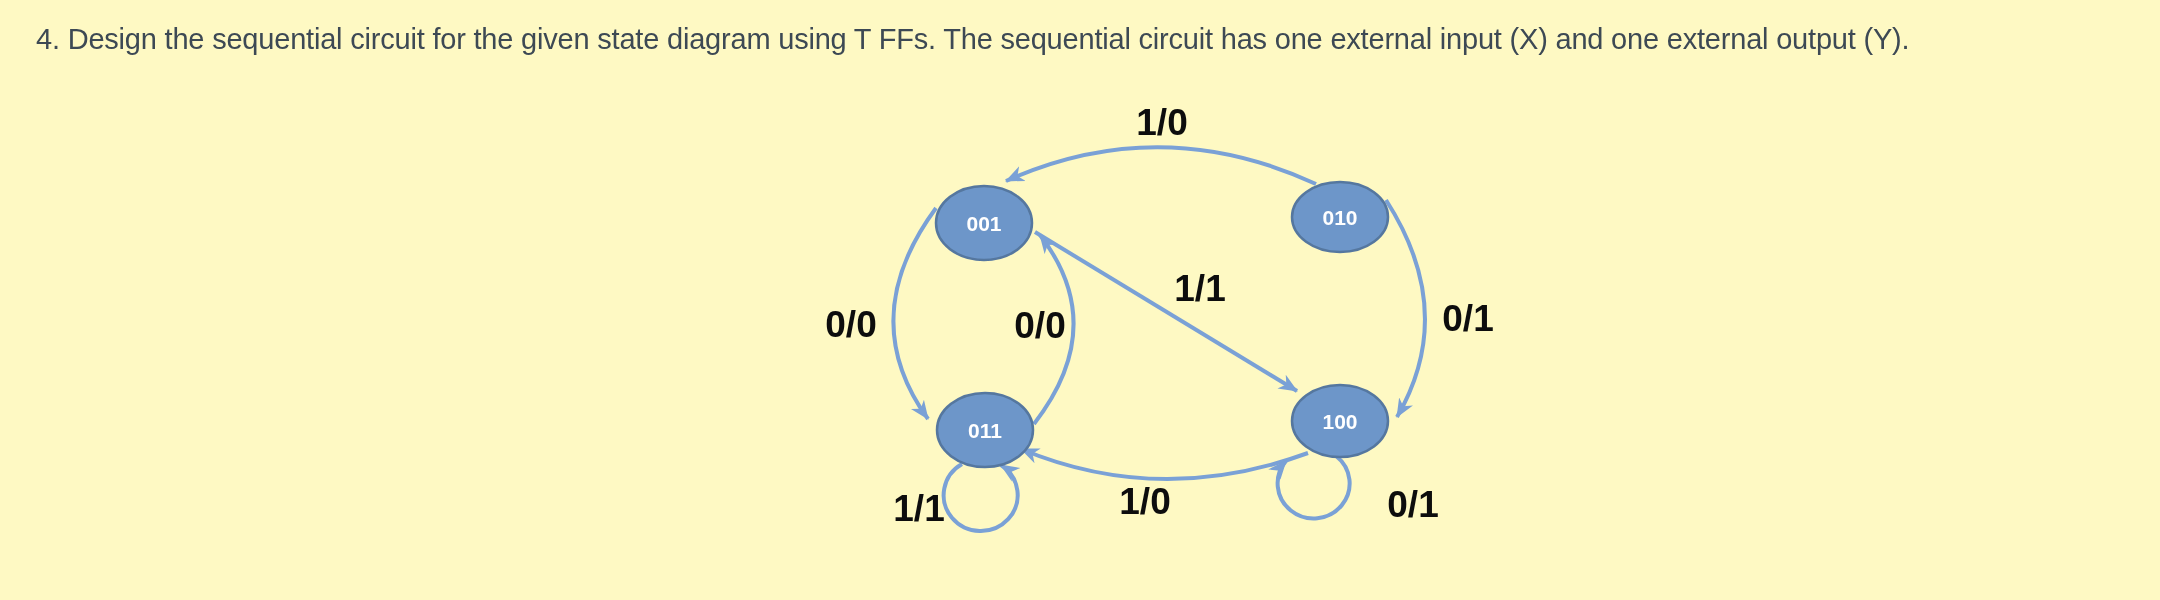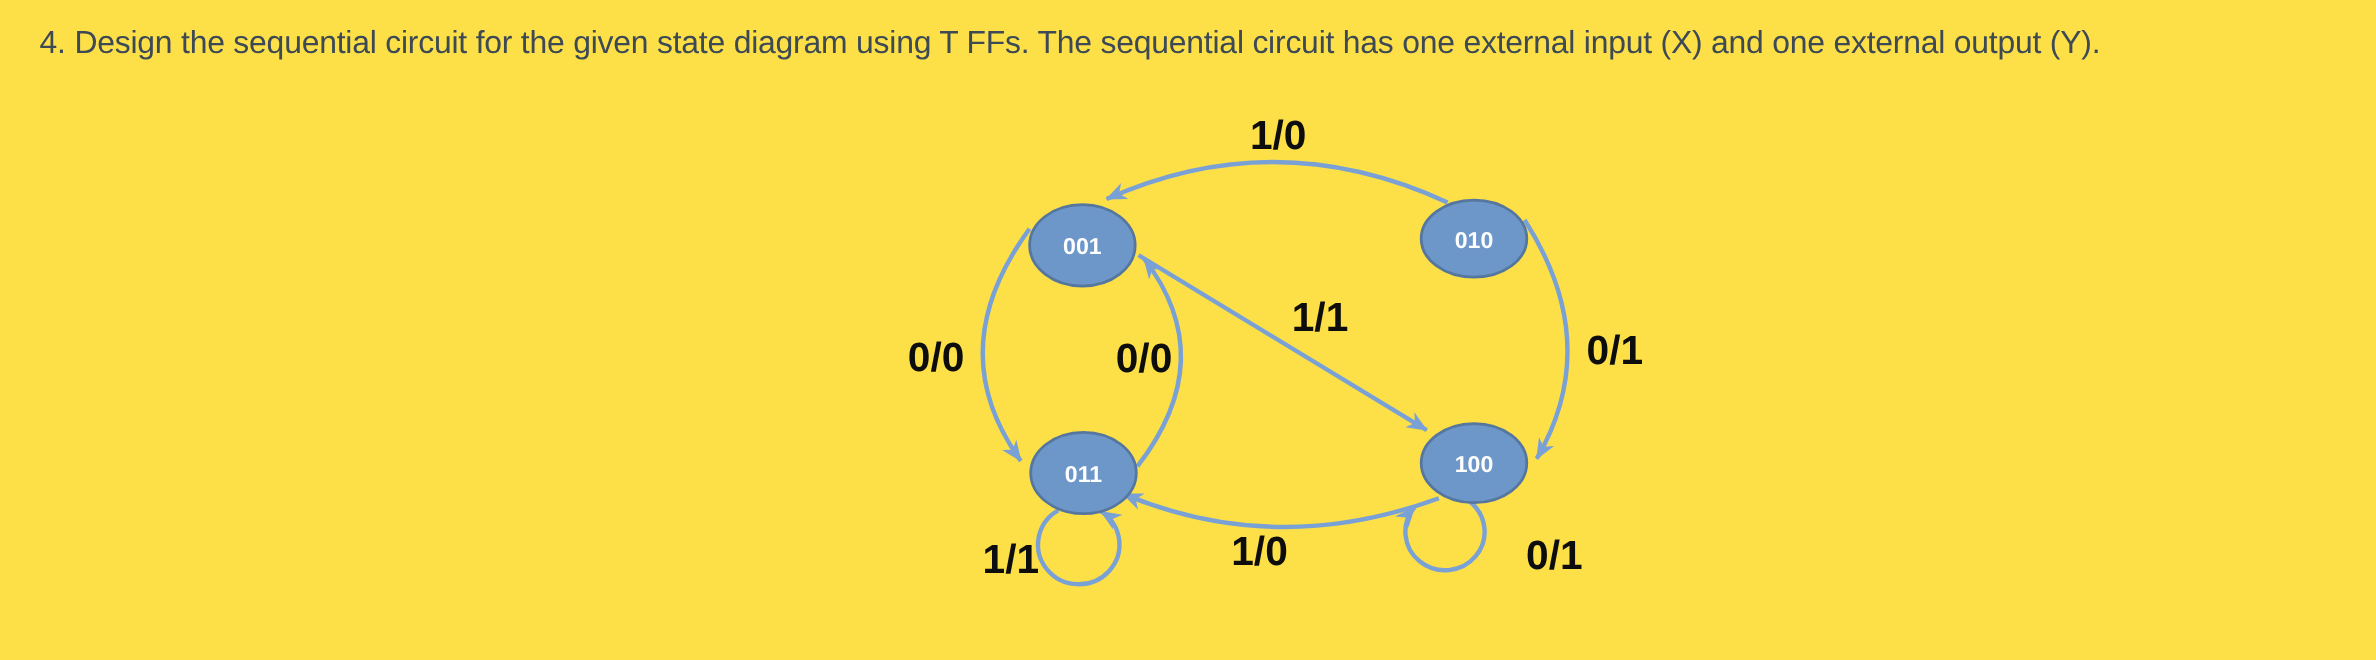--- a/index.html
+++ b/index.html
@@ -8,21 +8,21 @@
     background: #ffffff;
     width: 2160px;
     height: 600px;
     overflow: hidden;
     font-family: "Liberation Sans", sans-serif;
   }
   .canvas {
     position: relative;
     width: 2160px;
     height: 600px;
-    background: #fde047;
+    background: #fef9c3;
   }
   .question-title {
     position: absolute;
     left: 36px;
     top: 22px;
     font-size: 29px;
     line-height: 34px;
     letter-spacing: -0.2px;
     color: #3d4954;
     white-space: nowrap;

